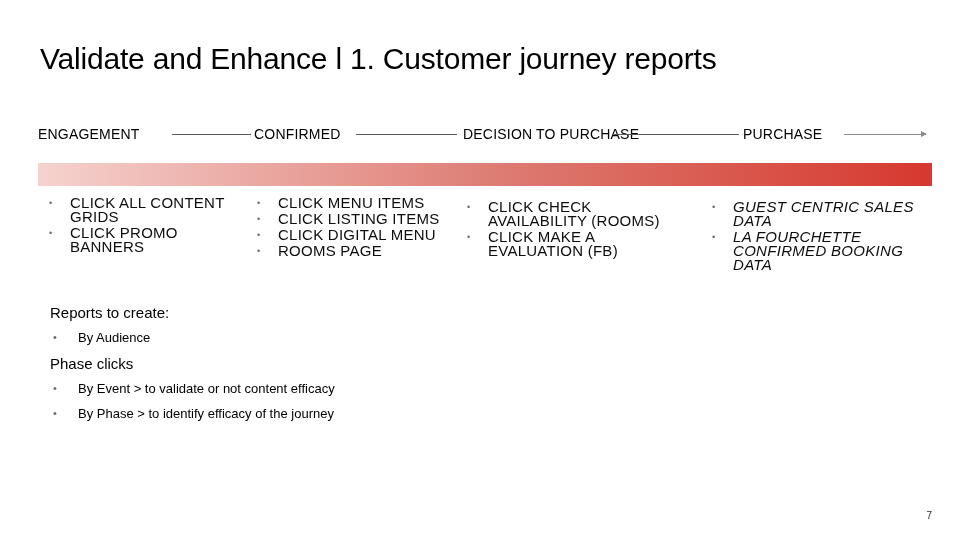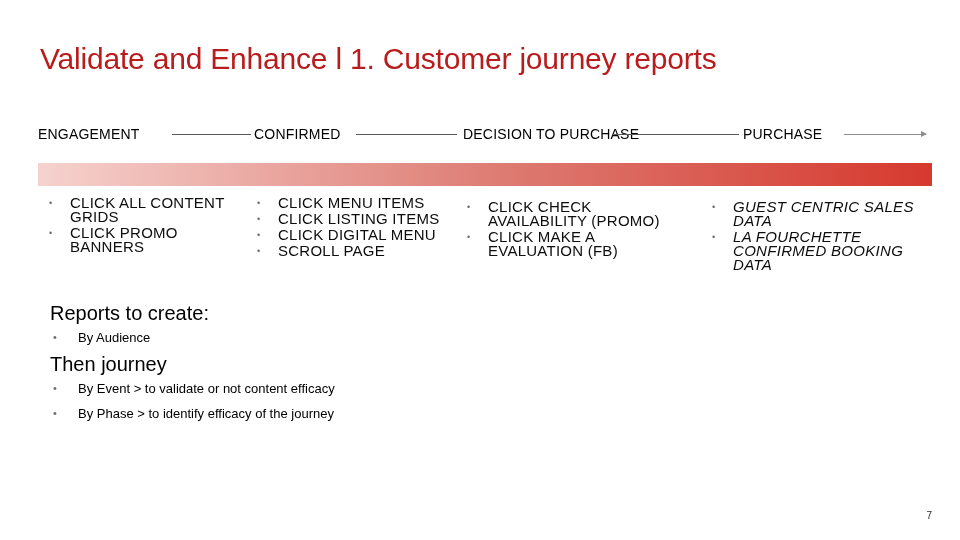--- a/index.html
+++ b/index.html
@@ -25,21 +25,21 @@
   
   .slide-title {
     position: absolute;
     left: 40px;
     top: 40px;
     width: 880px;
     font-size: 30px;
     line-height: 38px;
     font-weight: 400;
     letter-spacing: -0.2px;
-    color: #b91c1c;
+    color: #000000;
     white-space: pre;
   }
 
   
   .phase-strip {
     position: absolute;
     left: 38px;
     top: 124px;
     width: 894px;
     height: 20px;
@@ -122,21 +122,21 @@
   }
 
   
   .reports {
     position: absolute;
     left: 50px;
     top: 300px;
     width: 420px;
   }
   .reports-line {
-    font-size: 20px;
+    font-size: 15px;
     line-height: 26px;
     color: #000000;
     margin-bottom: 0;
   }
   .reports-bullet {
     position: relative;
     padding-left: 28px;
     font-size: 13px;
     line-height: 23px;
     color: #000000;
@@ -186,38 +186,38 @@
 
     <div class="column" style="left:0px; width:215px;">
       <div class="col-item">CLICK ALL CONTENT GRIDS</div>
       <div class="col-item">CLICK PROMO BANNERS</div>
     </div>
 
     <div class="column" style="left:208px; width:200px;">
       <div class="col-item">CLICK MENU ITEMS</div>
       <div class="col-item">CLICK LISTING ITEMS</div>
       <div class="col-item">CLICK DIGITAL MENU</div>
-      <div class="col-item">SCROLL PAGE</div>
+      <div class="col-item">ROOMS PAGE</div>
     </div>
 
     <div class="column" style="left:418px; width:215px; top:4px;">
-      <div class="col-item">CLICK CHECK AVAILABILITY (PROMO)</div>
+      <div class="col-item">CLICK CHECK AVAILABILITY (ROOMS)</div>
       <div class="col-item">CLICK MAKE A EVALUATION (FB)</div>
     </div>
 
     <div class="column" style="left:663px; width:215px; top:4px;">
       <div class="col-item italic">GUEST CENTRIC SALES DATA</div>
       <div class="col-item italic">LA FOURCHETTE CONFIRMED BOOKING DATA</div>
     </div>
 
   </div>
 
   <div class="reports">
     <div class="reports-line">Reports to create:</div>
     <div class="reports-bullet">By Audience</div>
-    <div class="reports-line">Then journey</div>
+    <div class="reports-line">Phase clicks</div>
     <div class="reports-bullet">By Event &gt; to  validate or not content efficacy</div>
     <div class="reports-bullet">By Phase &gt; to identify efficacy of the journey</div>
   </div>
 
   <div class="page-number">7</div>
 
 </div>
 
 </body></html>

